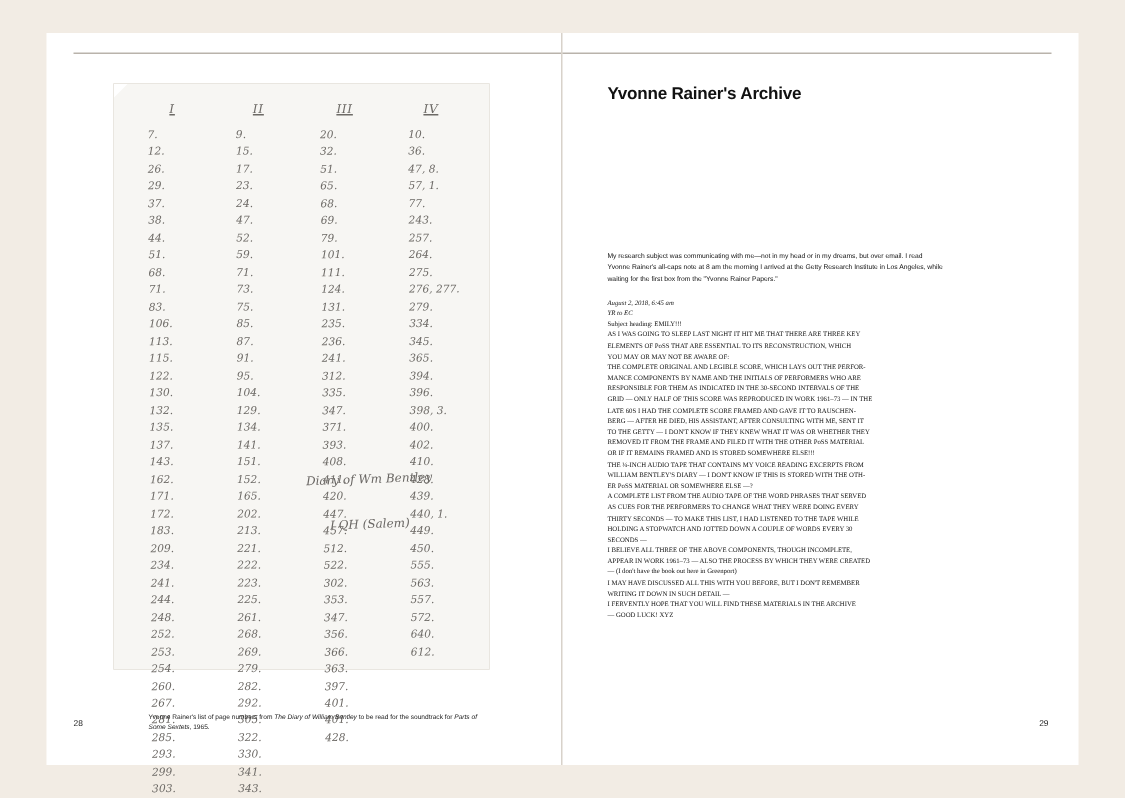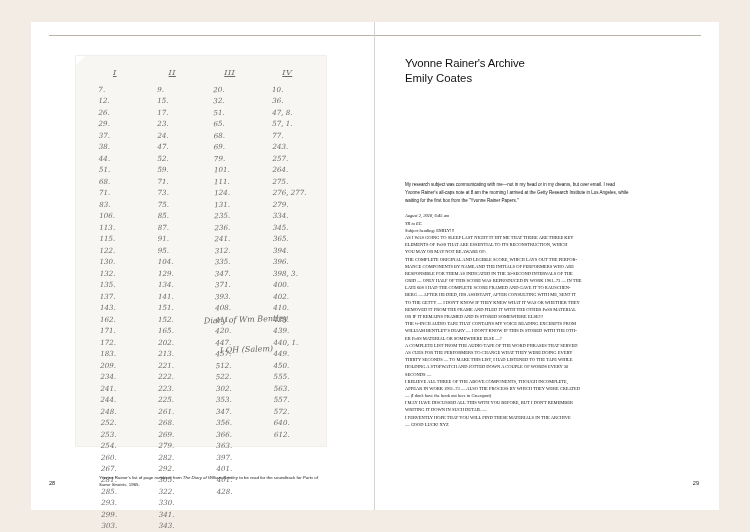--- a/index.html
+++ b/index.html
@@ -137,21 +137,21 @@
 
   
   .page-right .content {
     position: absolute;
     left: 30px;
     top: 34px;
     width: 226px;
   }
   .title {
     font-size: 11.4px;
-    font-weight: normal;
+    font-weight: bold;
     letter-spacing: -0.15px;
     color: #111;
     line-height: 1.28;
   }
   .author {
     font-size: 11.4px;
     font-weight: normal;
     color: #111;
     line-height: 1.28;
     margin-bottom: 0;
@@ -375,21 +375,20 @@
     </div>
   </div>
 
   <div class="gutter-line"></div>
 
   <div class="page page-right">
     <div class="page-rule"></div>
 
     <div class="content">
       <div class="title">Yvonne Rainer's Archive</div>
-      <div class="author">Emily Coates</div>
 
       <div class="intro">
         <p>My research subject was communicating with me—not in my head or in my dreams, but over email. I read Yvonne Rainer's all-caps note at 8 am the morning I arrived at the Getty Research Institute in Los Angeles, while waiting for the first box from the "Yvonne Rainer Papers."</p>
       </div>
 
       <div class="email">
         <p class="meta">August 2, 2018, 6:45 am</p>
         <p class="meta">YR to EC</p>
         <p>Subject heading: EMILY!!!</p>
         <div class="caps">

